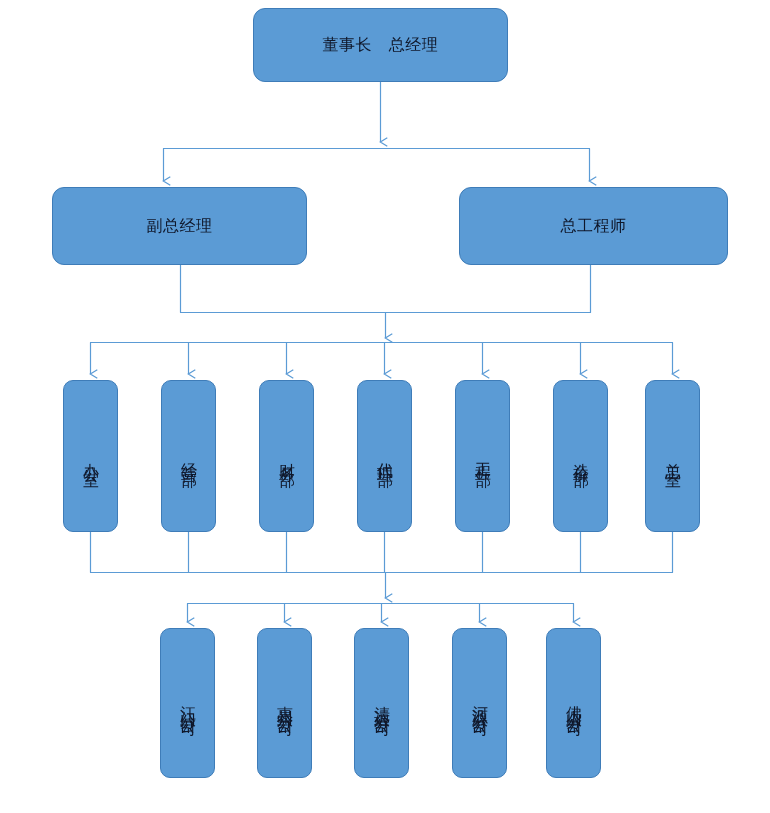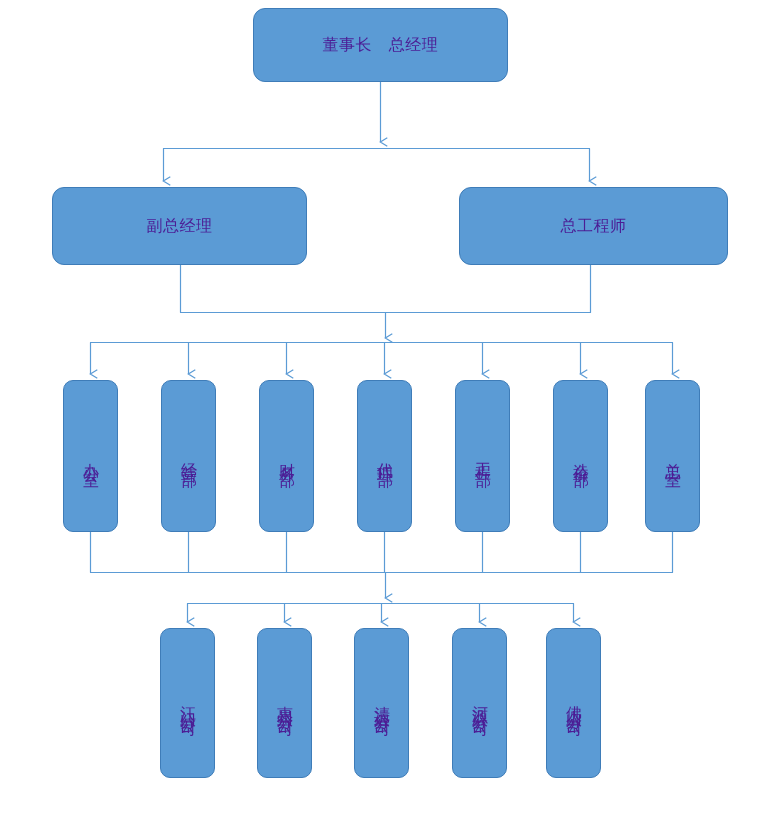--- a/index.html
+++ b/index.html
@@ -33,21 +33,21 @@
     display: flex;
     align-items: center;
     justify-content: center;
     color: #ffffff;
     text-align: center;
   }
   .node-label {
     display: block;
     line-height: 1.28;
     letter-spacing: 0.5px;
-    color: #4c1d95;
+    color: #0f172a;
   }
   
   .node.horizontal {
     border-radius: 12px;
   }
   .node.horizontal .node-label {
     font-size: 16px;
     white-space: pre;
   }
   

